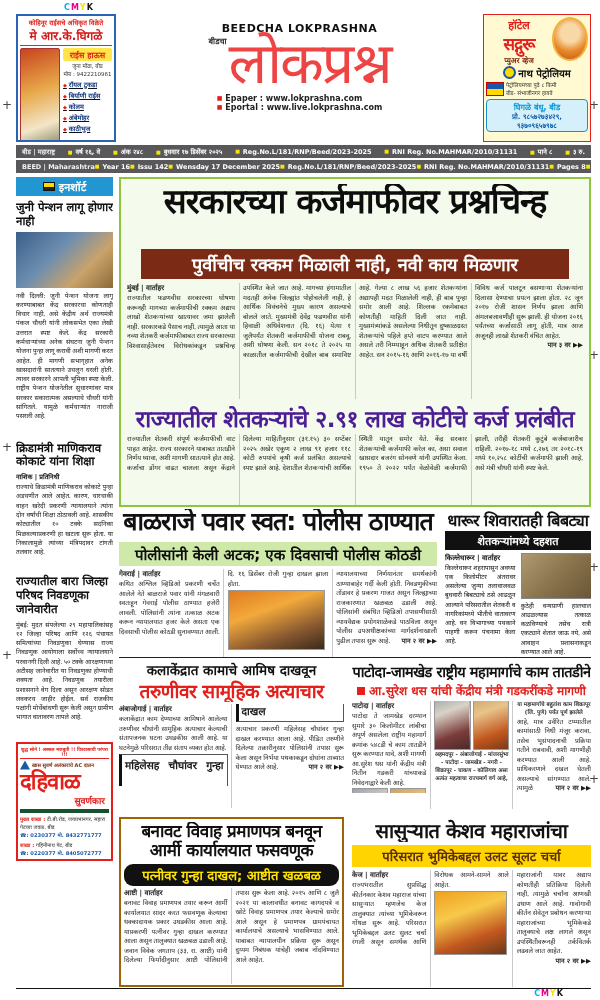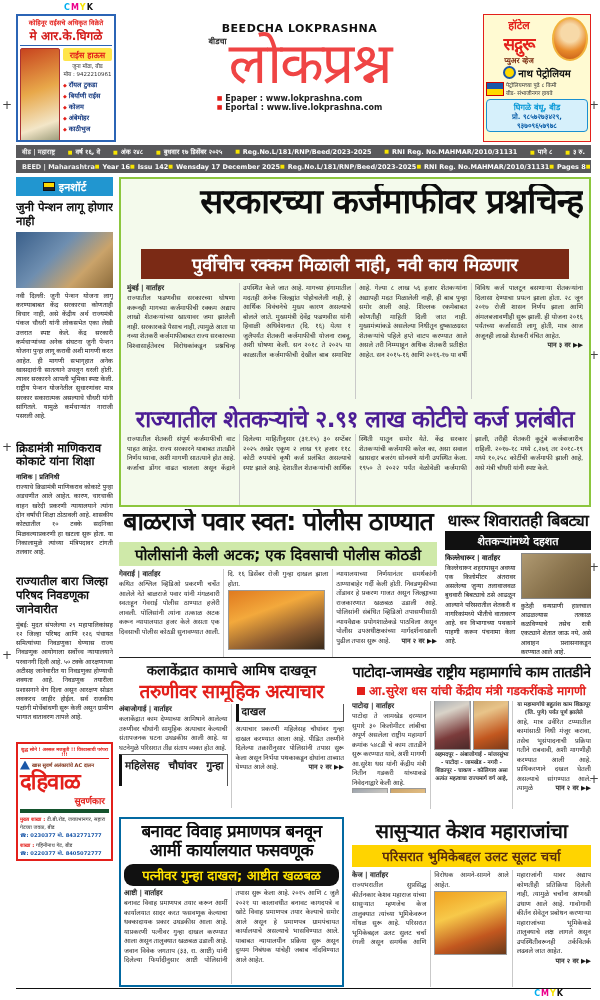--- a/index.html
+++ b/index.html
@@ -18,21 +18,21 @@
   .header{display:flex;gap:6px;margin-top:14px;height:128px;}
   .ad-left{width:100px;border:2px solid #2b64b5;background:#fff;padding:2px;box-sizing:border-box;overflow:hidden;}
   .al-1{color:#e3201b;font:bold 6.5px "DejaVu Sans",sans-serif;text-align:center;}
   .al-2{color:#d31a18;font:bold 12px "DejaVu Sans",sans-serif;text-align:center;border-bottom:1px solid #2b64b5;padding-bottom:1px;}
   .al-row{display:flex;gap:3px;margin-top:2px;}
   .rice-bag{width:38px;height:92px;background:linear-gradient(160deg,#c8441e 0%,#e8a84a 45%,#f3e6c8 80%,#9a9a78 100%);border:1px solid #a33;border-radius:2px;}
   .al-col{flex:1;}
   .al-shop{background:#ffe54a;color:#e3201b;font:bold 8px "DejaVu Sans",sans-serif;text-align:center;border-radius:2px;padding:1px 0;}
   .al-addr{font:5.5px "DejaVu Sans",sans-serif;color:#333;text-align:center;margin-top:1px;}
   .al-phone{font:5.5px "DejaVu Sans",sans-serif;color:#333;text-align:center;}
-  .al-items{list-style:none;margin:2px 0 0;padding:0;}
+  .al-items{list-style:none;margin:2px 0 0;padding:0;text-decoration:underline;}
   .al-items li{font:bold 6.5px "DejaVu Sans",sans-serif;color:#14387f;margin-top:2px;}
   .al-items li::before{content:"◆";color:#e3201b;font-size:5px;margin-right:2px;}
 
   .masthead{flex:1;text-align:center;position:relative;}
   .mh-top{font:bold 11px "DejaVu Sans",sans-serif;color:#111;letter-spacing:.5px;margin-top:8px;}
   .mh-logo-row{line-height:1;}
   .mh-small{font:bold 8px "DejaVu Sans",sans-serif;color:#333;vertical-align:top;margin-right:2px;}
   .mh-logo{font-family:"DejaVu Sans",sans-serif;font-weight:normal;font-size:57px;color:#ef4444;letter-spacing:-2px;}
   .mh-links{display:inline-block;text-align:left;margin-top:2px;}
   .mh-links div{font:bold 8px "DejaVu Sans",sans-serif;color:#222;}
@@ -80,21 +80,21 @@
   .sba-sub{font:bold 5px "DejaVu Sans",sans-serif;color:#7b2b10;display:flex;align-items:center;gap:2px;margin-top:2px;}
   .sba-logo{width:10px;height:9px;background:#1a57a8;clip-path:polygon(50% 0,100% 100%,0 100%);flex:none;}
   .sba-name{font:bold 22px "DejaVu Sans",sans-serif;color:#e3201b;letter-spacing:-1px;line-height:1.1;}
   .sba-name2{font:bold 9px "DejaVu Sans",sans-serif;color:#e3201b;text-align:right;padding-right:4px;border-bottom:4px solid #14532d;padding-bottom:2px;}
   .sba-addr{font:5.2px "DejaVu Sans",sans-serif;color:#333;margin-top:2px;}
   .sba-addr .lbl{color:#e3201b;font-weight:bold;}
   .sba-phone{font:bold 5.2px "DejaVu Sans",sans-serif;color:#1a57a8;}
 
   
   .lead-box{border:2px solid #8cc63e;background:#f4faec;padding:5px 6px;box-sizing:border-box;height:330px;overflow:hidden;}
-  .lead-box h1{margin:0;font:bold 34px "DejaVu Sans",sans-serif;text-align:right;line-height:1.05;color:#0d0d0d;height:62px;overflow:hidden;letter-spacing:-1px;}
+  .lead-box h1{margin:0;font:bold 34px "DejaVu Sans",sans-serif;text-align:center;line-height:1.05;color:#0d0d0d;height:62px;overflow:hidden;letter-spacing:-1px;}
   .lead-sub{background:#7b2a15;color:#fff;font:bold 18px "DejaVu Sans",sans-serif;text-align:center;padding:3px 0;margin:3px 14px 4px;}
   .cols4{columns:4;column-gap:8px;column-rule:1px solid #c9c9c9;}
   .cols3{columns:3;column-gap:8px;column-rule:1px solid #c9c9c9;}
   .cols2{columns:2;column-gap:8px;column-rule:1px solid #c9c9c9;}
   .body-txt{font-size:6.6px;line-height:1.45;text-align:justify;color:#1c1c1c;overflow:hidden;}
   .lb1{height:116px;} .lb2{height:74px;}
   .dateline{display:block;font:bold 7px "DejaVu Sans",sans-serif;margin-bottom:1px;}
   .crosshead{margin:3px 0;font:bold 23px "DejaVu Sans",sans-serif;color:#4c1d95;text-align:center;height:29px;overflow:hidden;letter-spacing:-.5px;}
   .jump{display:inline-block;font:bold 6.5px "DejaVu Sans",sans-serif;float:right;}
 
@@ -125,21 +125,21 @@
   .red-sub{color:#e3201b;font:bold 12px "DejaVu Sans",sans-serif;text-align:center;margin:2px 0;}
   .red-sq{display:inline-block;width:8px;height:8px;background:#e3201b;margin-right:4px;}
   .hw-body{height:108px;margin-top:1px;}
   .photos{display:flex;gap:2px;margin:1px 0;}
   .gadkari{flex:1;height:52px;background:linear-gradient(160deg,#9aa2ac 0%,#d9d3c8 30%,#7b3b3b 70%,#4a2a2a 100%);border:1px solid #999;}
   .dhas{flex:1;height:52px;background:linear-gradient(160deg,#caa36a 0%,#e8c48a 30%,#c2571f 70%,#7a3a1a 100%);border:1px solid #999;}
   .caption{display:block;font:bold 5.6px "DejaVu Sans",sans-serif;color:#333;text-align:center;line-height:1.4;}
 
   
   .row4{display:flex;gap:8px;height:170px;margin-top:4px;}
-  .marriage{width:225px;flex:none;border:2px solid #0369a1;padding:3px;box-sizing:border-box;overflow:hidden;}
+  .marriage{width:225px;flex:none;border:2px solid #a16207;padding:3px;box-sizing:border-box;overflow:hidden;}
   .marriage h2{margin:0;font:bold 17px "DejaVu Sans",sans-serif;text-align:center;line-height:1.1;height:40px;overflow:hidden;letter-spacing:-.5px;}
   .blackbar2{background:#111;color:#ffe300;font:bold 13px "DejaVu Sans",sans-serif;text-align:center;padding:2px 0;margin:2px 0;border-radius:9px;}
   .mr-body{height:96px;margin-top:2px;}
   .keshav{flex:1;overflow:hidden;}
   .keshav h2{margin:0;font:bold 20px "DejaVu Sans",sans-serif;text-align:center;height:25px;overflow:hidden;letter-spacing:-.5px;}
   .yellowbar{background:#ffd400;color:#5a2d0c;font:bold 13px "DejaVu Sans",sans-serif;text-align:center;padding:2px 0;margin:3px 0;}
   .ks-body{height:118px;}
   .keshav-photo{width:95%;height:62px;background:linear-gradient(160deg,#f0a01e 0%,#f7c94a 35%,#c2571f 70%,#6a3a1a 100%);border:1px solid #999;margin:2px 0;}
 
   .footer-rule{position:absolute;left:16px;right:9px;bottom:11px;border-top:1.5px solid #111;}

